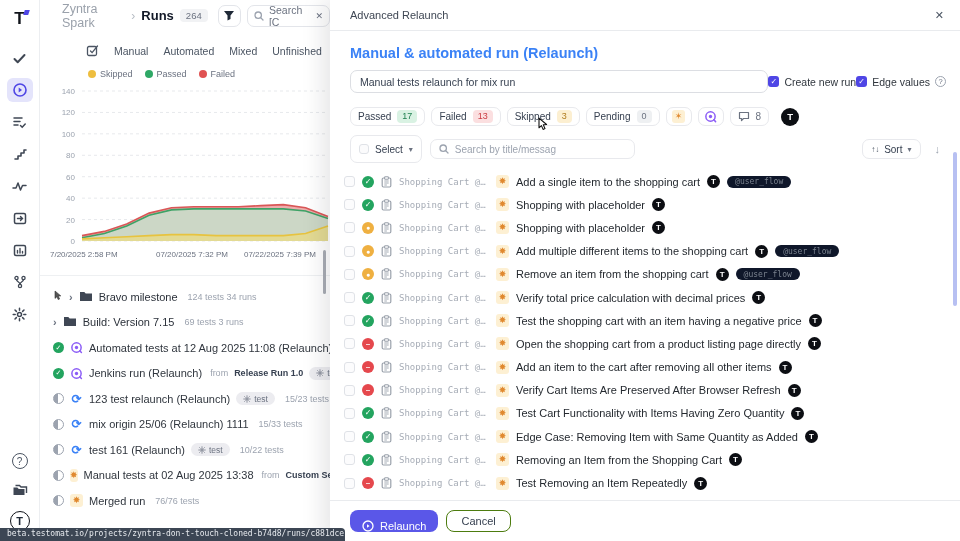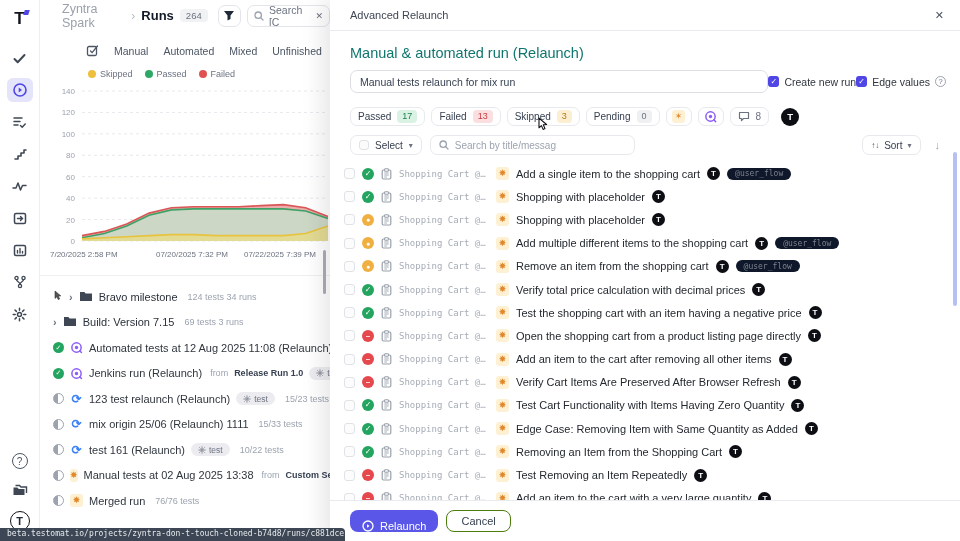--- a/index.html
+++ b/index.html
@@ -66,39 +66,39 @@
                font-size:9px; display:flex; align-items:center; justify-content:center; line-height:1; }
   .scroll-panel { position:absolute; left:283px; top:250px; width:3px; height:44px; background:#a9adb5;
                   border-radius:2px; }
 
   
   .modal { position:absolute; left:330px; top:0; width:630px; height:541px; background:#fff; z-index:8;
            box-shadow:-8px 0 20px rgba(20,24,34,.10); display:flex; flex-direction:column; }
   .modal-header { height:31px; flex:none; border-bottom:1px solid #e9ebee; display:flex; align-items:center;
                   padding:0 16px 0 20px; font-size:11px; color:#3f4754; }
   .modal-close { margin-left:auto; color:#4b5563; font-size:11px; }
-  .modal-title { font-size:14.5px; font-weight:normal; color:#0f766e; margin:14px 20px 0; }
+  .modal-title { font-size:14.5px; font-weight:bold; color:#3b82f6; margin:14px 20px 0; }
   .name-row { display:flex; align-items:center; margin:9px 14px 0 20px; }
   .name-input { width:432px; height:23px; border:1px solid #dcdee3; border-radius:7px; padding:0 9px;
                 font-size:10.5px; color:#374151; display:flex; align-items:center; }
   .cbx-label { display:flex; align-items:center; gap:5px; font-size:10.5px; color:#30363e; white-space:nowrap; }
   .cbx { width:11px; height:11px; background:#4f46e5; border-radius:3px; color:#fff; font-size:8px;
          display:flex; align-items:center; justify-content:center; flex:none; }
   .q-circle { width:11px; height:11px; border:1px solid #9ca3af; border-radius:50%; color:#6b7280;
               font-size:7.5px; display:flex; align-items:center; justify-content:center; }
   .chips-row { display:flex; align-items:center; gap:6px; margin:14px 20px 0; }
   .chip { display:flex; align-items:center; gap:6px; border:1px solid #e8e9ed; border-radius:7px;
           height:19px; padding:0 7px; font-size:10px; color:#374151; background:#fff; }
   .chip .cnt { border-radius:4px; padding:0 5px; font-size:9px; height:13px; line-height:13px; }
   .icon-chip { width:26px; justify-content:center; padding:0; }
   .avatar-t { width:18px; height:18px; background:#0c0e13; border-radius:50%; color:#fff; font-size:9.5px;
               font-weight:bold; display:flex; align-items:center; justify-content:center; margin-left:6px; }
   .tools-row { display:flex; align-items:center; gap:8px; margin:9px 14px 0 20px; }
   .select-btn { display:flex; align-items:center; gap:6px; border:1px solid #e8e9ed; border-radius:7px;
-                height:20px; padding:0 8px; font-size:10px; color:#374151; }
+                height:28px; padding:0 8px; font-size:10px; color:#374151; }
   .cbx-empty { width:10px; height:10px; border:1px solid #dfe2e7; border-radius:3px; background:#fbfbfc; }
   .modal-search { display:flex; align-items:center; gap:6px; border:1px solid #e8e9ed; border-radius:7px;
                   height:20px; padding:1px 8px; width:205px; color:#9ca3af; font-size:10px; }
   .sort-btn { margin-left:auto; display:flex; align-items:center; gap:5px; border:1px solid #e8e9ed;
               border-radius:7px; height:20px; padding:0 8px; font-size:10px; color:#374151; }
   .dl-btn { color:#9ca3af; font-size:11px; padding:0 6px; }
   .tests { margin:7px 0 0 14px; flex:1; overflow:hidden; }
   .trow { display:flex; align-items:center; gap:7px; height:23.2px; }
   .cbx2 { width:11px; height:11px; border:1px solid #dfe2e7; border-radius:3px; background:#fcfcfd; flex:none; }
   .status-dot { width:12px; height:12px; border-radius:50%; color:#fff; display:flex; align-items:center;

